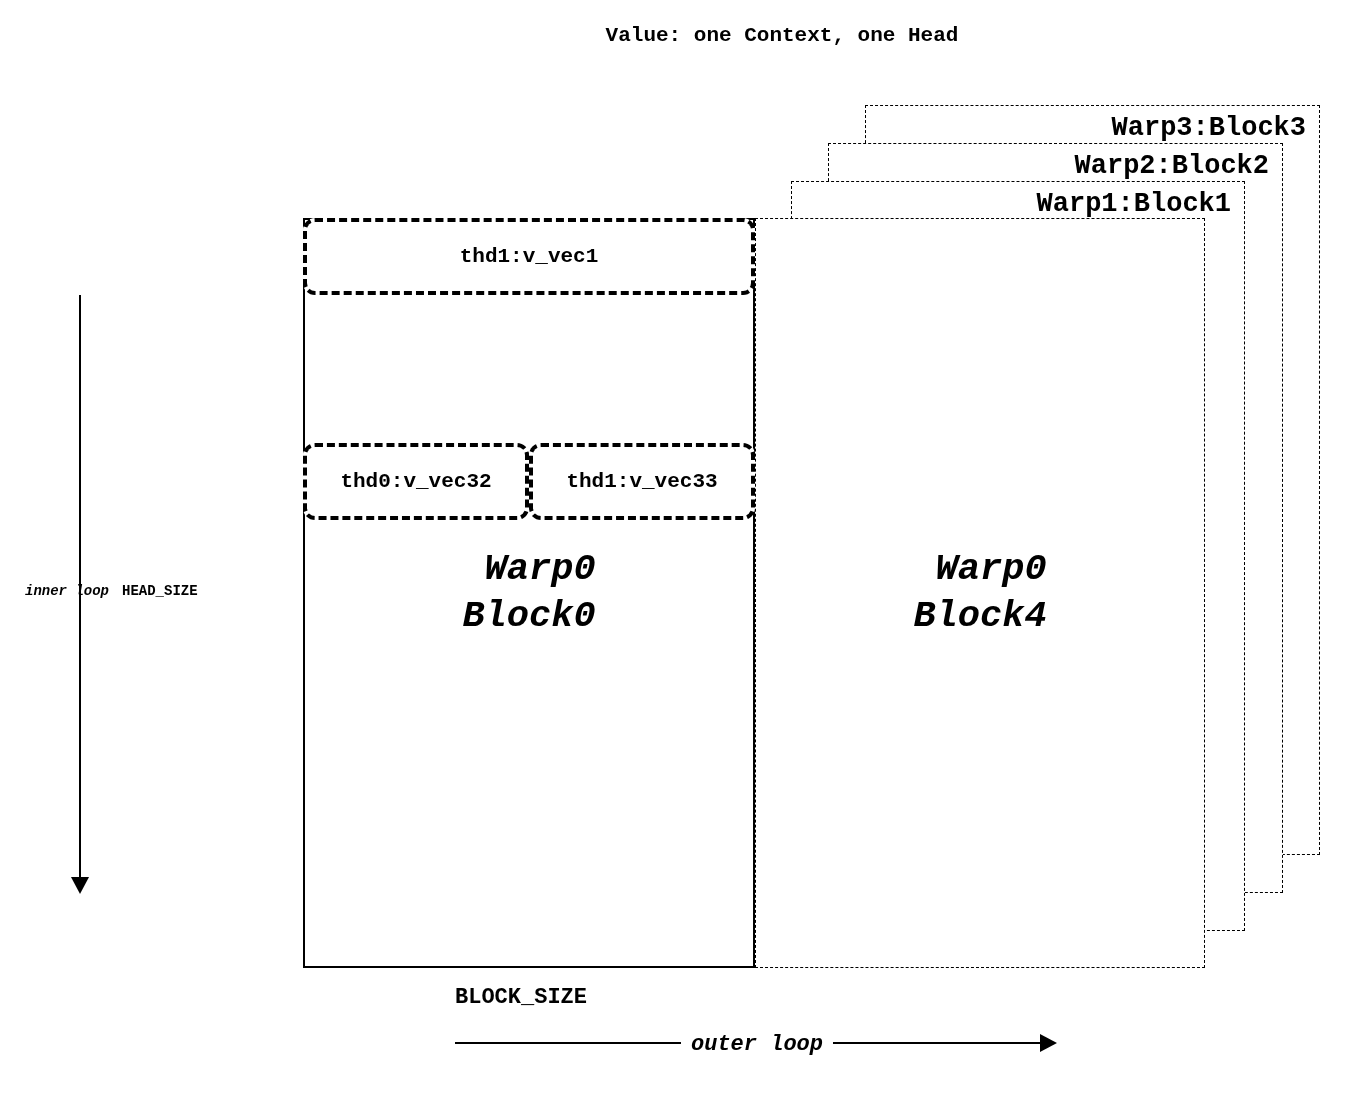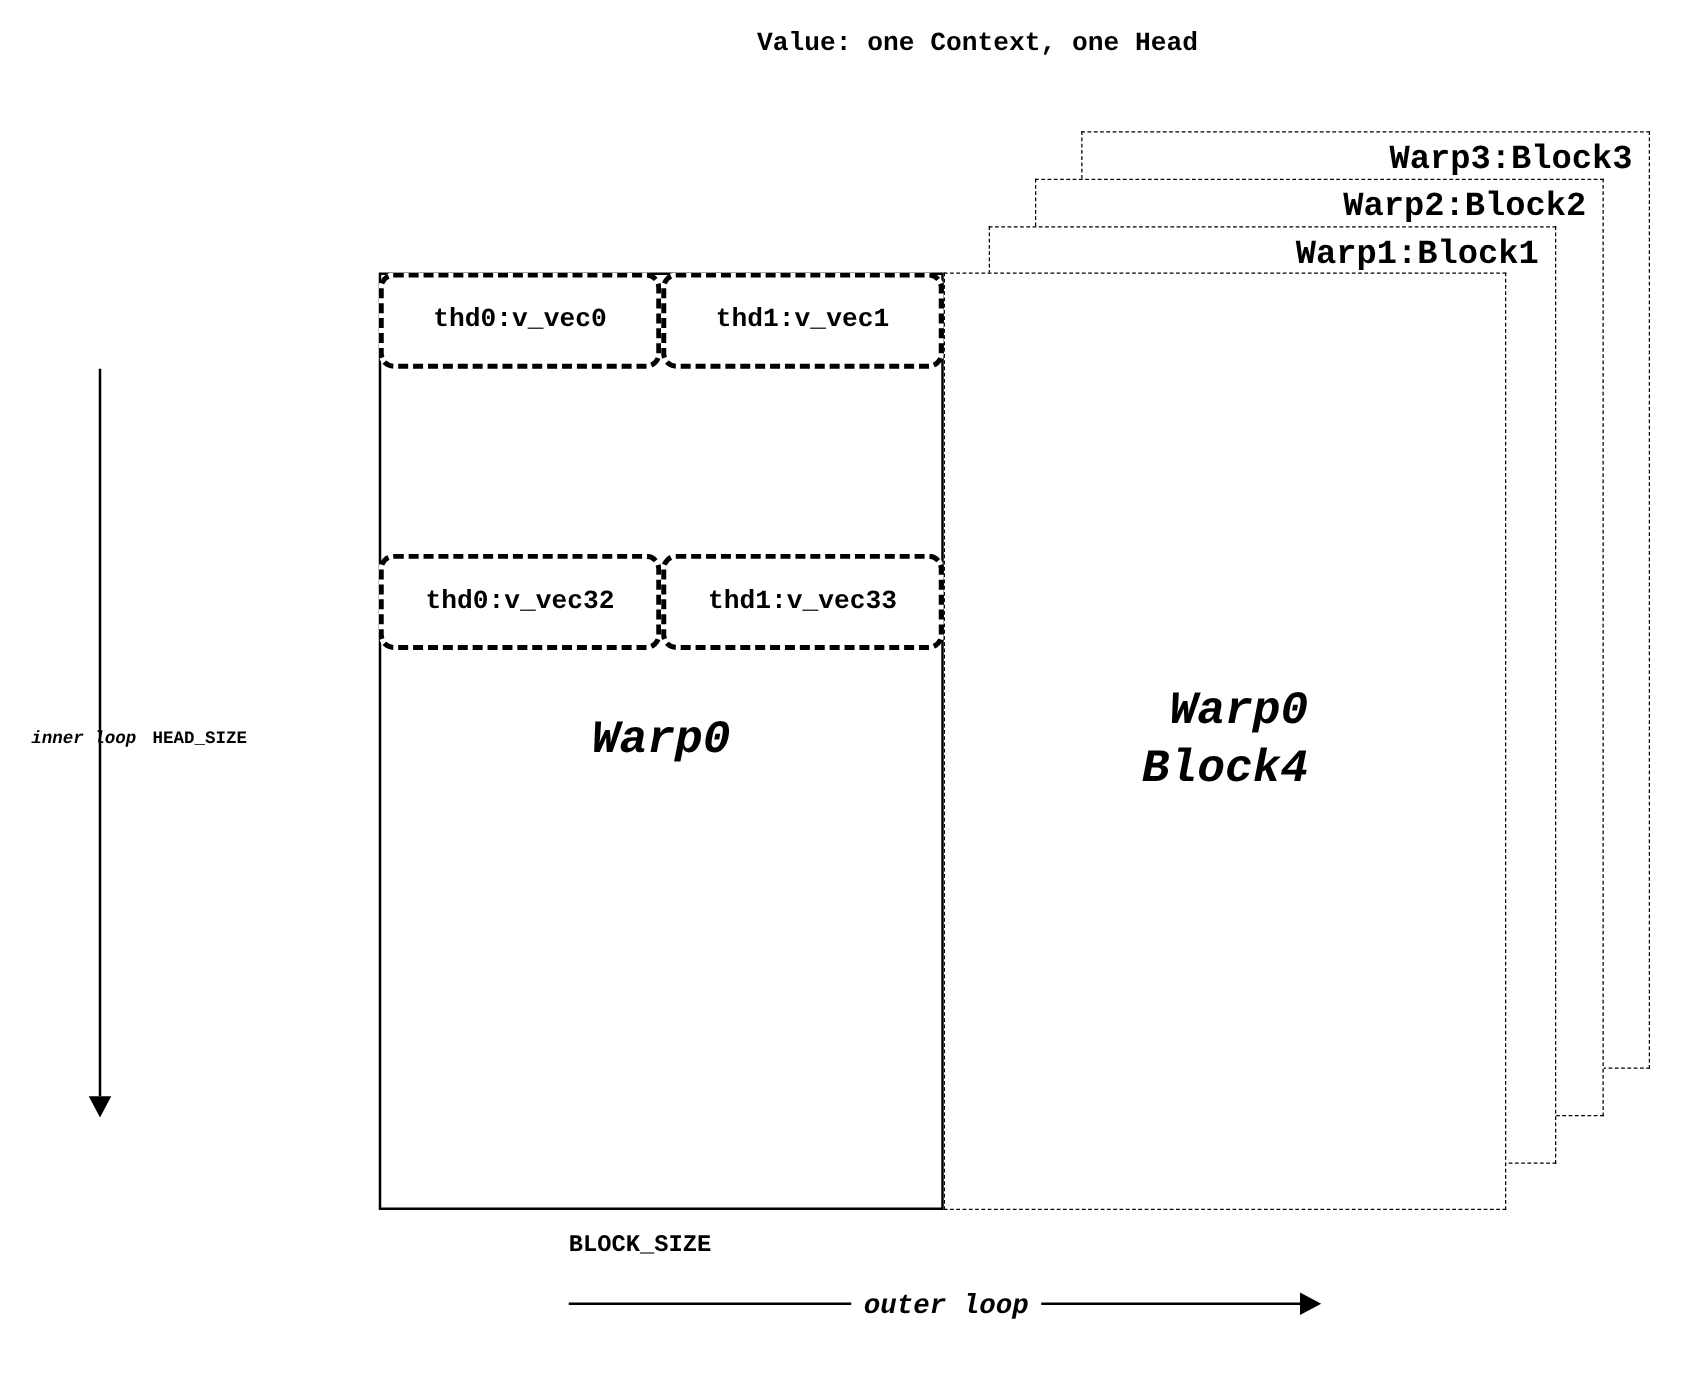--- a/index.html
+++ b/index.html
@@ -33,21 +33,21 @@
                  font-size:21px; font-weight:bold; white-space:nowrap; }
 
   .v-line { position:absolute; left:79px; top:295px; width:2px; height:582px; background:var(--ink); z-index:7; }
   .v-head { position:absolute; left:71px; top:877px; width:0; height:0;
             border-left:9px solid transparent; border-right:9px solid transparent;
             border-top:17px solid var(--ink); z-index:7; }
   .inner-label { position:absolute; left:25px; top:583px; font-size:14px; font-weight:bold;
                  white-space:nowrap; z-index:7; }
   .inner-label .it { font-style:italic; margin-right:13px; }
 
-  .block-size-label { position:absolute; left:455px; top:985px; font-size:19px; font-weight:bold; z-index:7; }
+  .block-size-label { position:absolute; left:455px; top:985px; font-size:22px; font-weight:bold; z-index:7; }
 
   .h-line { position:absolute; left:455px; top:1042px; width:587px; height:2px; background:var(--ink); z-index:7; }
   .h-head { position:absolute; left:1040px; top:1034px; width:0; height:0;
             border-top:9px solid transparent; border-bottom:9px solid transparent;
             border-left:17px solid var(--ink); z-index:7; }
   .outer-label { position:absolute; left:757px; top:1032px; transform:translateX(-50%);
                  background:var(--bg); padding:0 10px; font-size:22px; font-weight:bold;
                  font-style:italic; white-space:nowrap; z-index:8; }
 </style>
 </head>
@@ -70,25 +70,25 @@
   <div class="panel block4">
     <div class="big-label">
       <div>Warp0</div>
       <div>Block4</div>
     </div>
   </div>
 
   <div class="block0">
     <div class="big-label">
       <div>Warp0</div>
+      <div>Block0</div>
     </div>
   </div>
 
   <div class="thread-row row1">
-    <div class="thread-cell">thd0:v_vec0</div>
     <div class="thread-cell">thd1:v_vec1</div>
   </div>
   <div class="thread-row row2">
     <div class="thread-cell">thd0:v_vec32</div>
     <div class="thread-cell">thd1:v_vec33</div>
   </div>
 
   <div class="v-line"></div>
   <div class="v-head"></div>
   <div class="inner-label">

